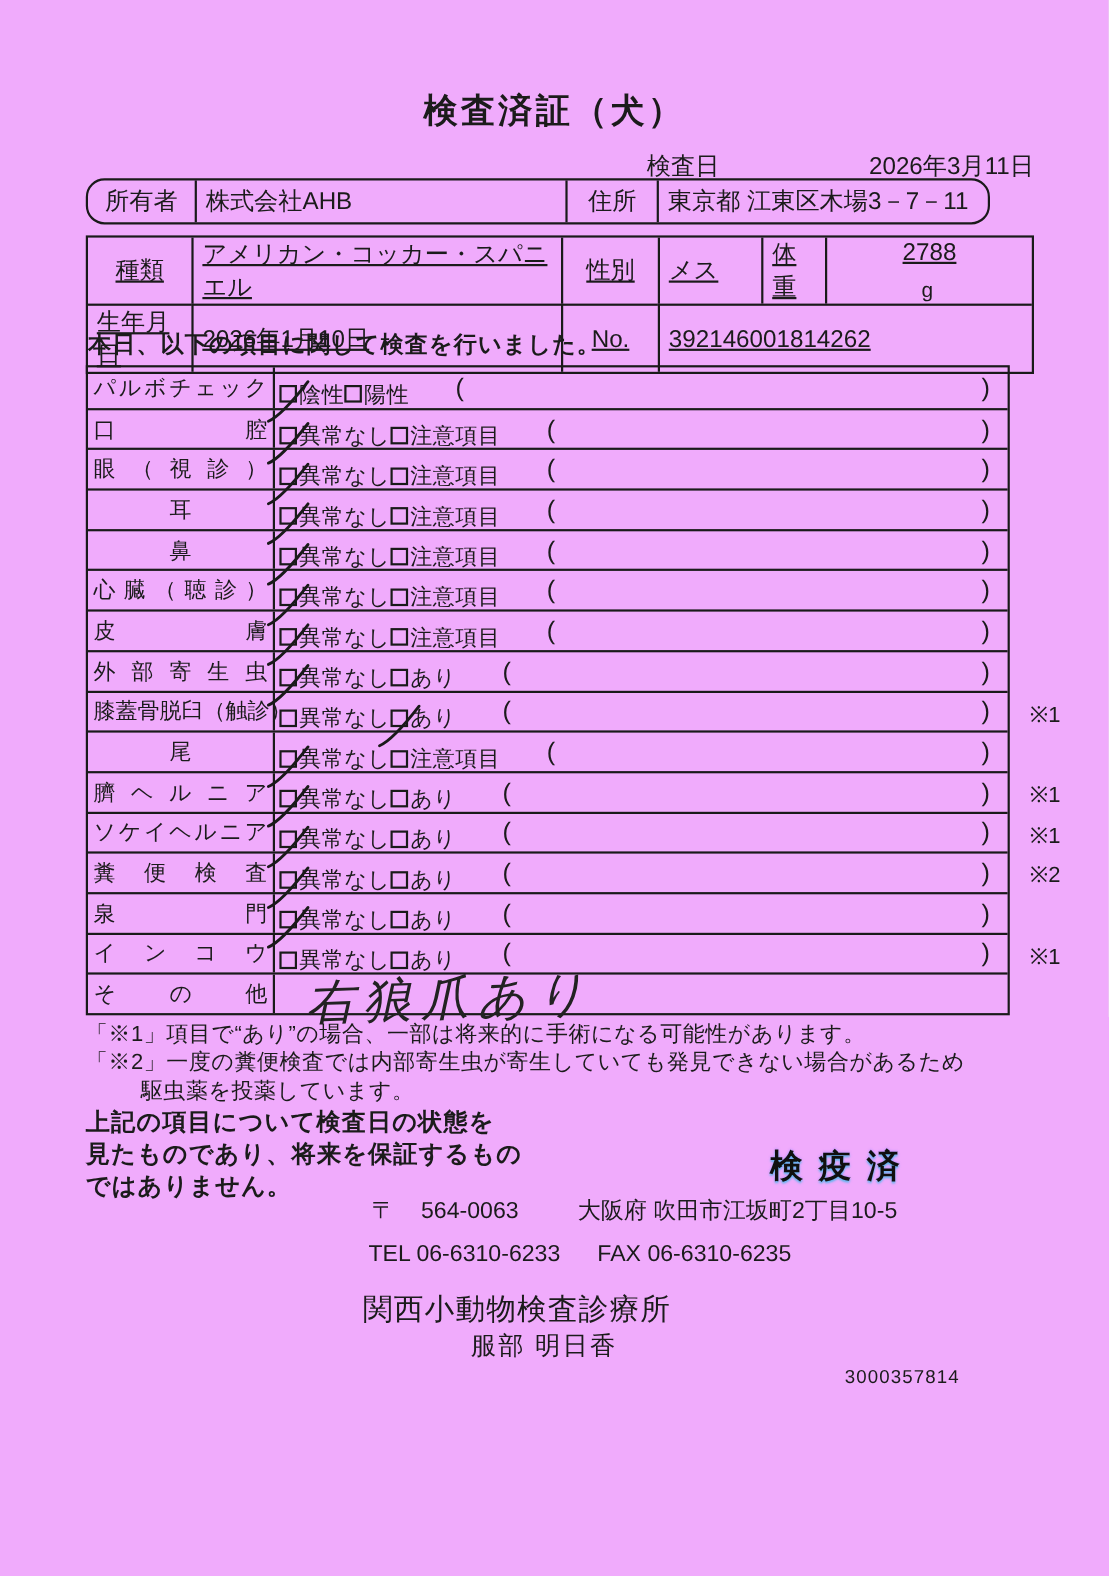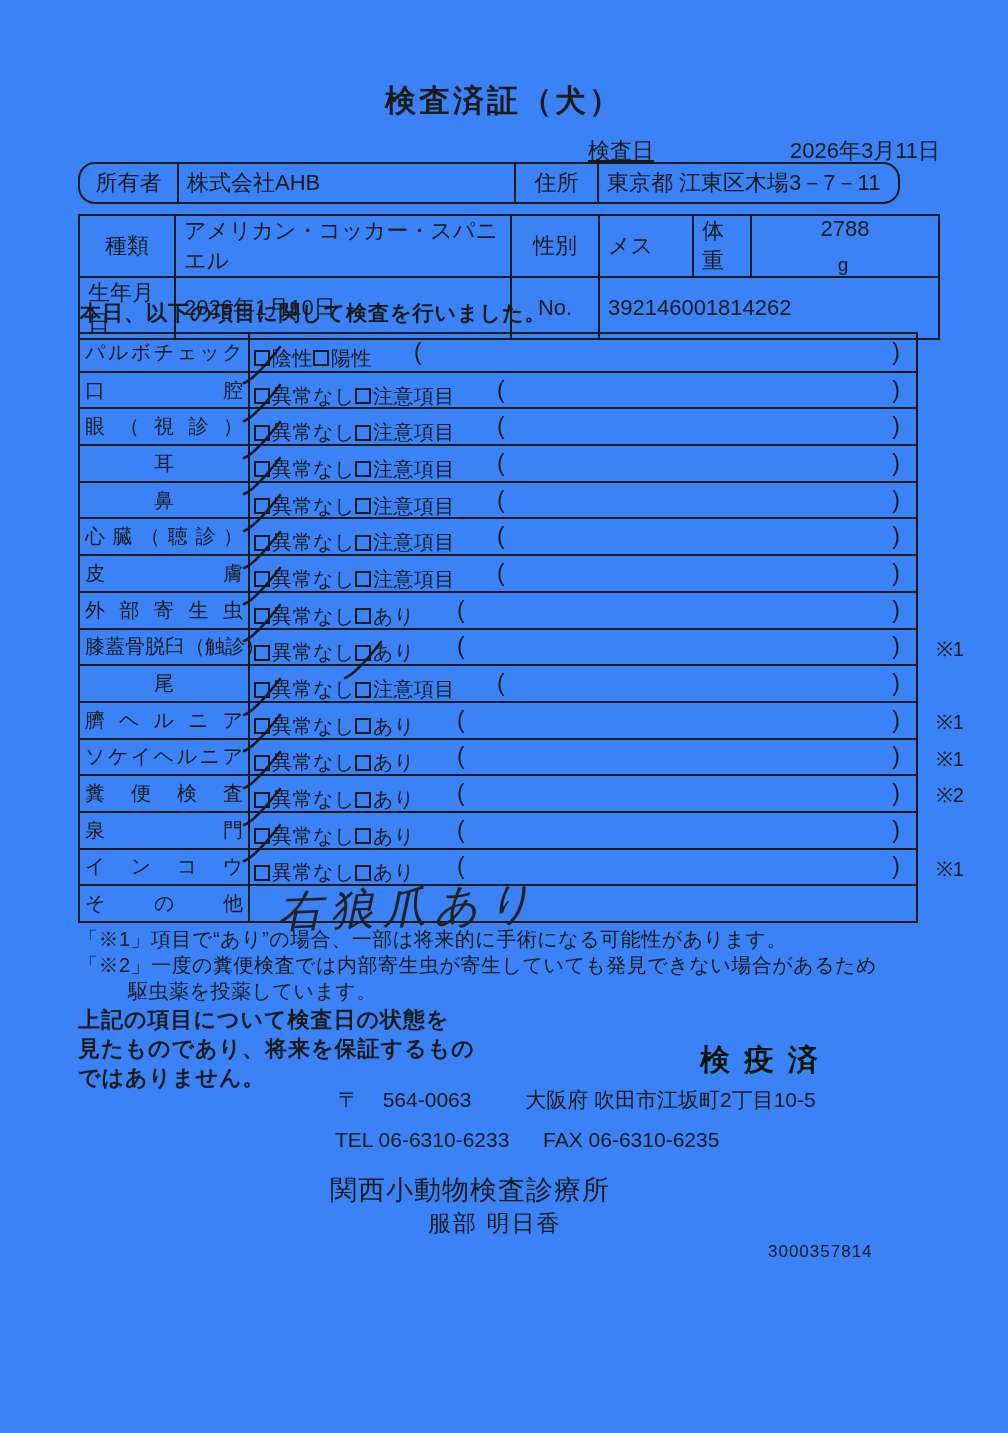--- a/index.html
+++ b/index.html
@@ -1,40 +1,40 @@
 <!DOCTYPE html>
 <html><head>
 <meta charset="utf-8">
 <style>
   * { margin:0; padding:0; box-sizing:border-box; }
   html,body { background:#e8e8e8; }
   body { font-family:"Liberation Sans", sans-serif; color:#1b1b1b; }
   .page {
-    position:relative; width:1008px; height:1433px; background:#3b82f6;
+    position:relative; width:1008px; height:1433px; background:#f0abfc;
     margin:0 auto; overflow:hidden;
   }
   
   .title {
     position:absolute; top:80px; left:0; width:100%;
     text-align:center; font-size:31px; font-weight:bold; letter-spacing:3px;
   }
   .date-row { position:absolute; top:136px; left:78px; width:862px; height:26px; font-size:22px; }
-  .date-label { position:absolute; left:510px; top:0;text-decoration:underline; }
+  .date-label { position:absolute; left:510px; top:0; }
   .date-value { position:absolute; right:0; top:0;margin-left:12px; }
 
   
   .tbl { position:absolute; left:78px; border:2px solid #1a1a1a; display:grid; font-size:22px; }
   .tbl > div { border-left:2px solid #1a1a1a; border-top:2px solid #1a1a1a;
                display:flex; align-items:center; padding:0 8px; min-height:38px; }
   .tbl > div.first-col { border-left:none; }
   .tbl > div.first-row { border-top:none; }
   .cell-c { justify-content:center; }
   .cell-r { justify-content:flex-end; gap:12px;flex-direction:column; }
   .tbl-owner { top:162px; width:822px; grid-template-columns:97px 337px 83px 1fr;border-radius:17px; }
-  .tbl-animal { top:214px; width:862px; grid-template-columns:94px 336px 88px 94px 58px 1fr; }
+  .tbl-animal { top:214px; width:862px; grid-template-columns:94px 336px 88px 94px 58px 1fr;text-decoration:underline; }
   .unit { font-size:19px; padding-right:4px; }
 
   
   .intro { position:absolute; top:299px; left:80px; font-size:21px; font-weight:600; letter-spacing:1px; }
 
   
   .checklist { position:absolute; top:332px; left:78px; width:840px; border:2px solid #1a1a1a; }
   .cl-row { position:relative; display:flex; height:36.7px; border-top:2px solid #1a1a1a; overflow:visible; }
   .cl-row:first-child { border-top:none; }
   .cl-label { width:170px; flex:0 0 170px; border-right:2px solid #1a1a1a;

